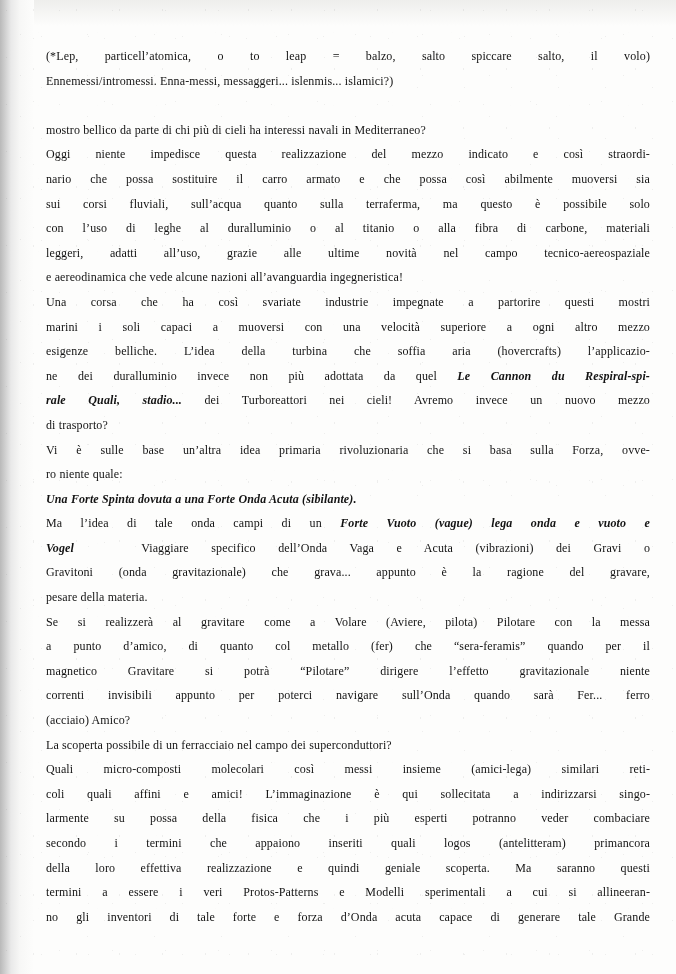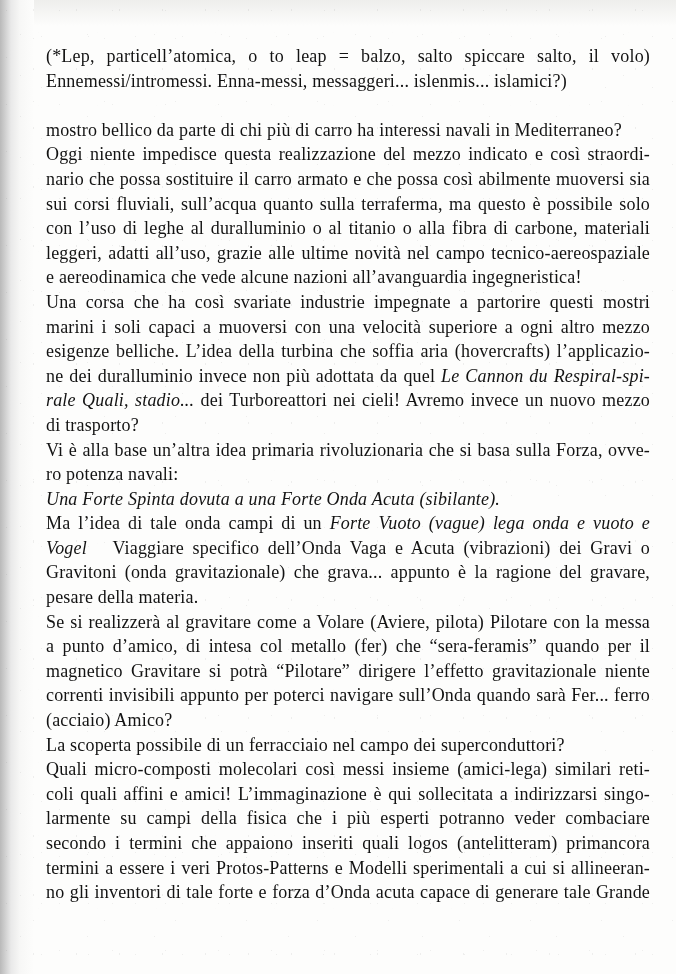--- a/index.html
+++ b/index.html
@@ -62,21 +62,21 @@
     position: absolute;
     left: 46px;
     top: 44px;
     width: 604px;
     z-index: 1;
   }
 
   p.para {
     margin: 0;
     padding: 0;
-    font-size: 18px;
+    font-size: 12px;
     line-height: 24.6px;
     text-align: justify;
     text-align-last: left;
     letter-spacing: 0.01em;
     word-spacing: 0.005em;
     text-rendering: optimizeLegibility;
   }
 
   
   p.gap-after { margin-bottom: 24.6px; }
@@ -86,67 +86,68 @@
     display: block;
     text-align: justify;
     text-align-last: justify;
     white-space: pre-wrap;
   }
   .ln.last {
     text-align-last: left;
   }
 
   b.bi {
-    font-weight: normal;
+    font-weight: bold;
     font-style: italic;
   }
 </style>
 </head>
 <body>
 
 <div class="page">
 
   <div class="scan-top"></div>
   <div class="scan-gutter"></div>
   <div class="scan-noise"></div>
 
   <div class="text-block" id="text-block">
       <p class="para gap-after">
         <span class="ln"><span>(*Lep, particell’atomica, o to leap = balzo, salto spiccare salto, il volo)</span></span>
         <span class="ln last"><span>Ennemessi/intromessi. Enna-messi, messaggeri... islenmis... islamici?)</span></span>
       </p>
       <p class="para">
-        <span class="ln last"><span>mostro bellico da parte di chi più di carro ha interessi navali in Mediterraneo?</span></span>
+        <span class="ln last"><span>mostro bellico da parte di chi più di cieli ha interessi navali in Mediterraneo?</span></span>
         <span class="ln"><span>Oggi niente impedisce questa realizzazione del mezzo indicato e così straordi-</span></span>
         <span class="ln"><span>nario che possa sostituire il carro armato e che possa così abilmente muoversi sia</span></span>
         <span class="ln"><span>sui corsi fluviali, sull’acqua quanto sulla terraferma, ma questo è possibile solo</span></span>
         <span class="ln"><span>con l’uso di leghe al duralluminio o al titanio o alla fibra di carbone, materiali</span></span>
         <span class="ln"><span>leggeri, adatti all’uso, grazie alle ultime novità nel campo tecnico-aereospaziale</span></span>
         <span class="ln last"><span>e aereodinamica che vede alcune nazioni all’avanguardia ingegneristica!</span></span>
         <span class="ln"><span>Una corsa che ha così svariate industrie impegnate a partorire questi mostri</span></span>
         <span class="ln"><span>marini i soli capaci a muoversi con una velocità superiore a ogni altro mezzo</span></span>
         <span class="ln"><span>esigenze belliche. L’idea della turbina che soffia aria (hovercrafts) l’applicazio-</span></span>
         <span class="ln"><span>ne dei duralluminio invece non più adottata da quel </span><b class="bi">Le Cannon du Respiral-spi-</b></span>
         <span class="ln"><b class="bi">rale Quali, stadio...</b><span> dei Turboreattori nei cieli! Avremo invece un nuovo mezzo</span></span>
         <span class="ln last"><span>di trasporto?</span></span>
-        <span class="ln"><span>Vi è alla base un’altra idea primaria rivoluzionaria che si basa sulla Forza, ovve-</span></span>
-        <span class="ln last"><span>ro potenza navali:</span></span>
+        <span class="ln"><span>Vi è sulle base un’altra idea primaria rivoluzionaria che si basa sulla Forza, ovve-</span></span>
+        <span class="ln last"><span>ro niente quale:</span></span>
         <span class="ln last"><b class="bi">Una Forte Spinta dovuta a una Forte Onda Acuta (sibilante).</b></span>
         <span class="ln"><span>Ma l’idea di tale onda campi di un </span><b class="bi">Forte Vuoto (vague) lega onda e vuoto e</b></span>
         <span class="ln"><b class="bi">Vogel</b><span>   Viaggiare specifico dell’Onda Vaga e Acuta (vibrazioni) dei Gravi o</span></span>
         <span class="ln"><span>Gravitoni (onda gravitazionale) che grava... appunto è la ragione del gravare,</span></span>
         <span class="ln last"><span>pesare della materia.</span></span>
         <span class="ln"><span>Se si realizzerà al gravitare come a Volare (Aviere, pilota) Pilotare con la messa</span></span>
-        <span class="ln"><span>a punto d’amico, di intesa col metallo (fer) che “sera-feramis” quando per il</span></span>
+        <span class="ln"><span>a punto d’amico, di quanto col metallo (fer) che “sera-feramis” quando per il</span></span>
         <span class="ln"><span>magnetico Gravitare si potrà “Pilotare” dirigere l’effetto gravitazionale niente</span></span>
         <span class="ln"><span>correnti invisibili appunto per poterci navigare sull’Onda quando sarà Fer... ferro</span></span>
         <span class="ln last"><span>(acciaio) Amico?</span></span>
         <span class="ln last"><span>La scoperta possibile di un ferracciaio nel campo dei superconduttori?</span></span>
         <span class="ln"><span>Quali micro-composti molecolari così messi insieme (amici-lega) similari reti-</span></span>
         <span class="ln"><span>coli quali affini e amici! L’immaginazione è qui sollecitata a indirizzarsi singo-</span></span>
-        <span class="ln"><span>larmente su campi della fisica che i più esperti potranno veder combaciare</span></span>
+        <span class="ln"><span>larmente su possa della fisica che i più esperti potranno veder combaciare</span></span>
         <span class="ln"><span>secondo i termini che appaiono inseriti quali logos (antelitteram) primancora</span></span>
+        <span class="ln"><span>della loro effettiva realizzazione e quindi geniale scoperta. Ma saranno questi</span></span>
         <span class="ln"><span>termini a essere i veri Protos-Patterns e Modelli sperimentali a cui si allineeran-</span></span>
         <span class="ln"><span>no gli inventori di tale forte e forza d’Onda acuta capace di generare tale Grande</span></span>
       </p>
     </div>
 
 </div>
 
 </body></html>

